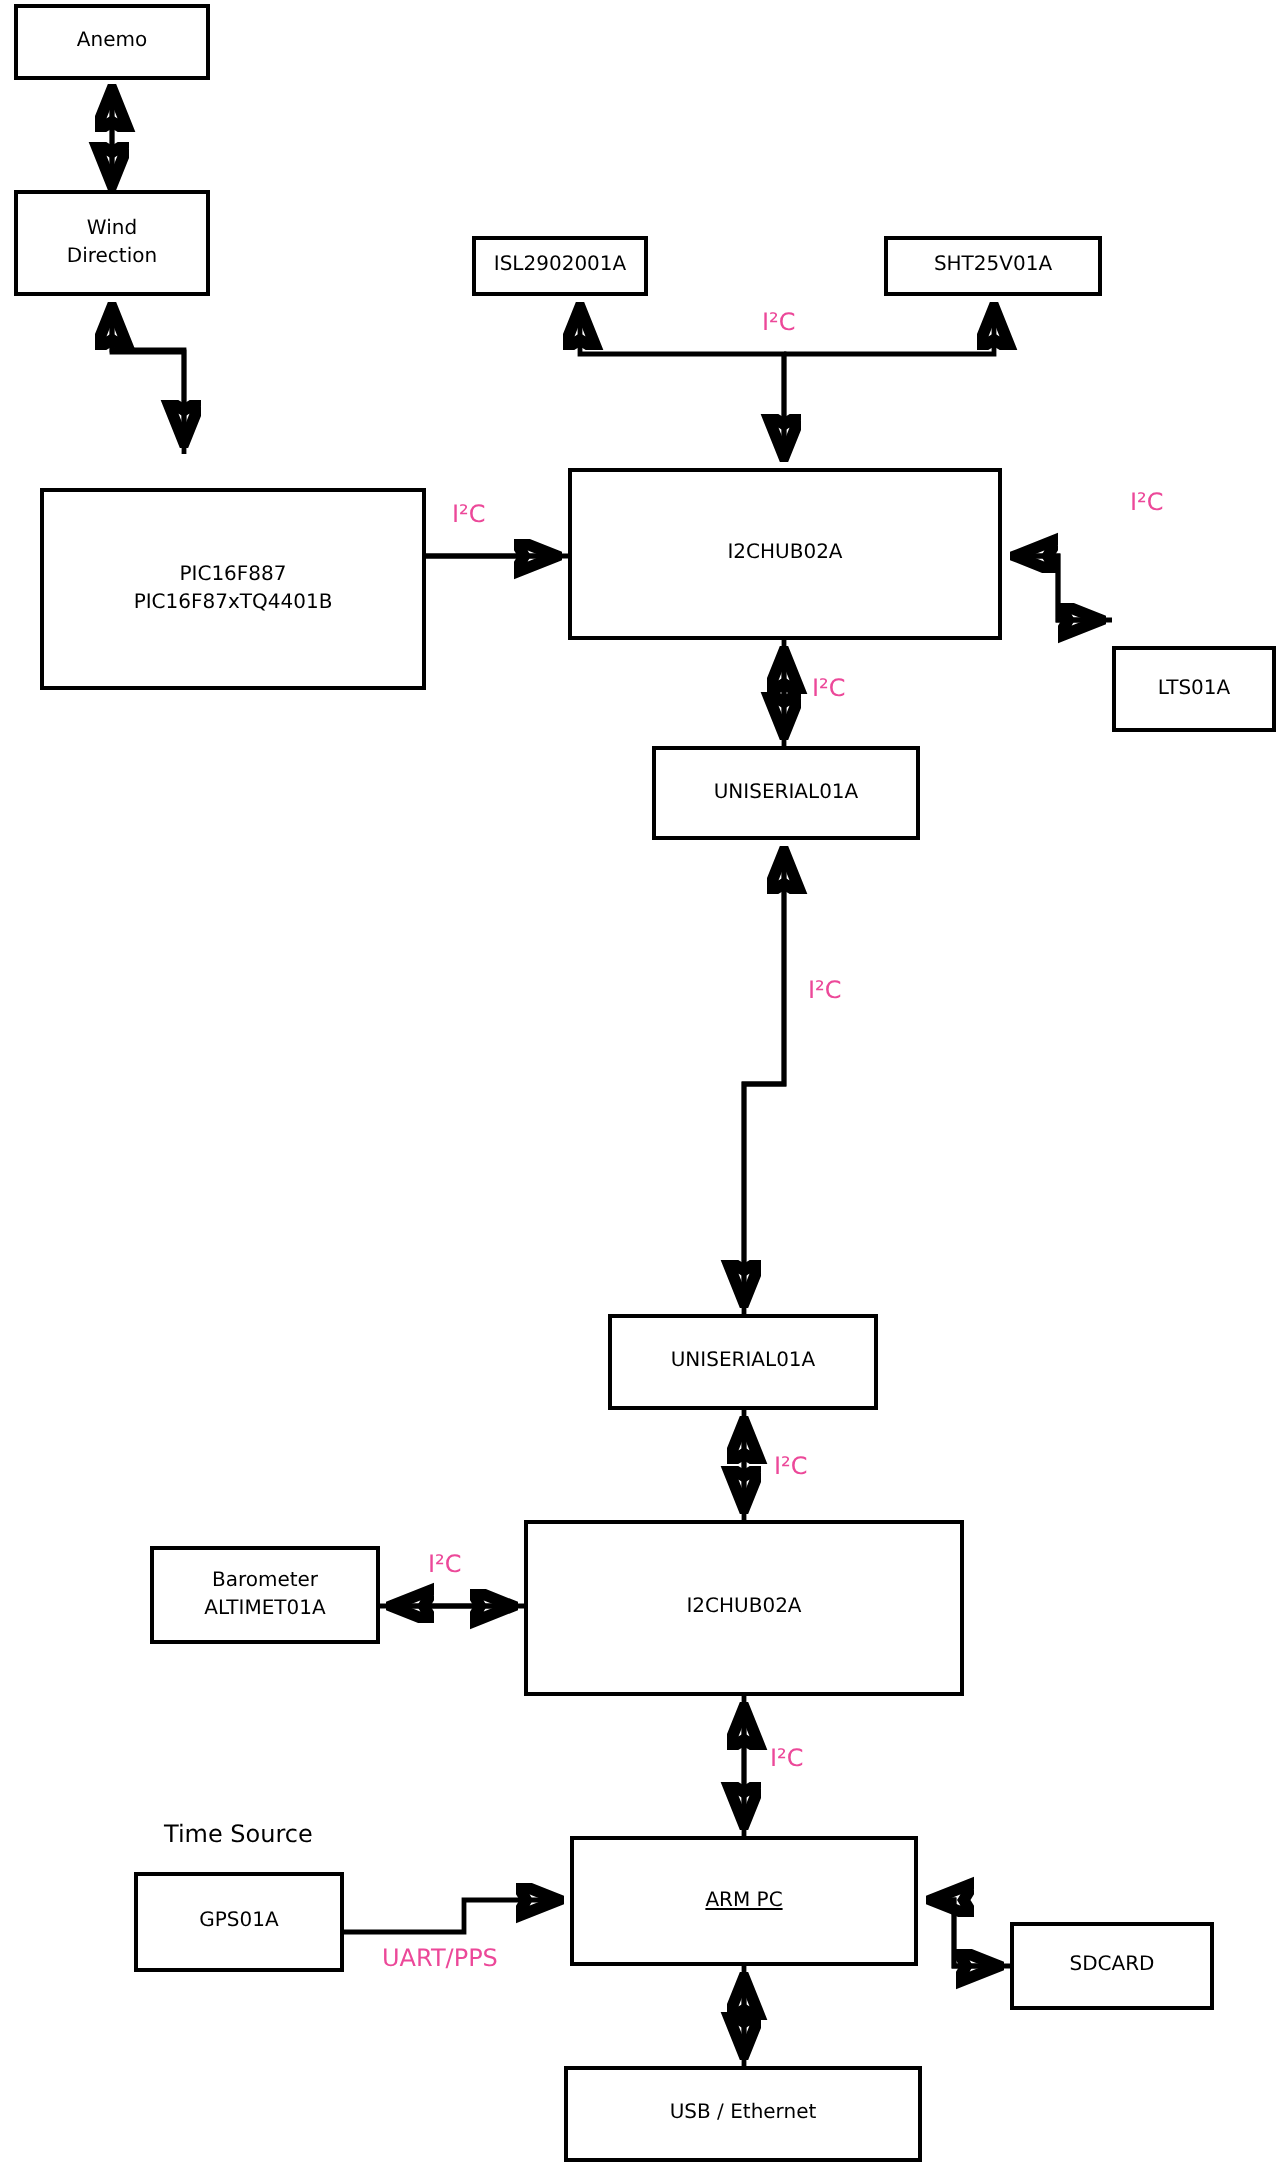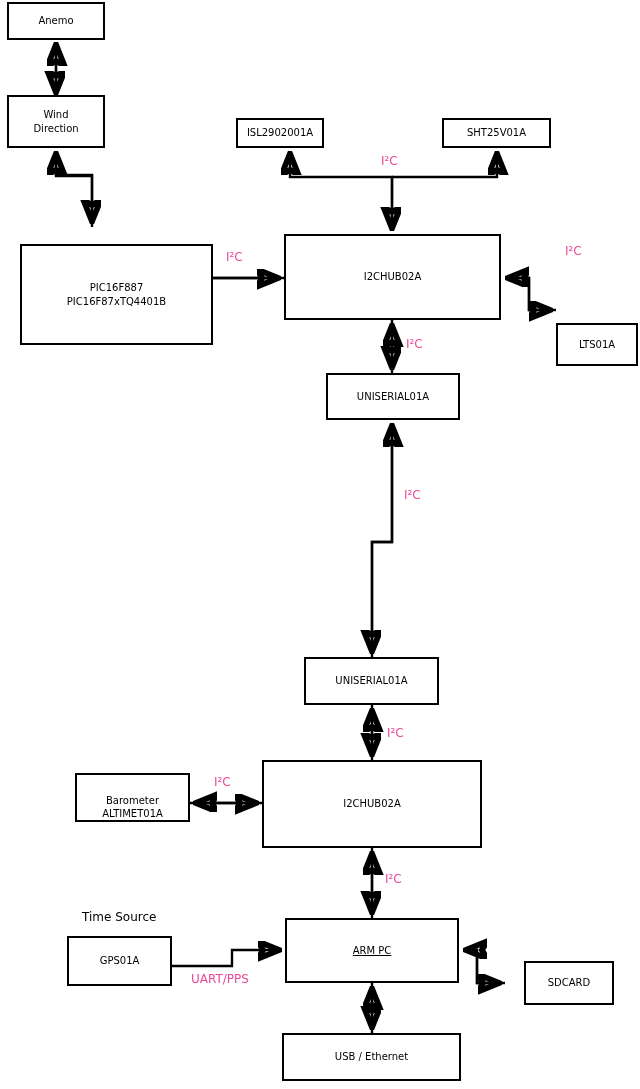--- a/index.html
+++ b/index.html
@@ -145,38 +145,38 @@
   </div>
 
   <div class="node" style="left:326px; top:373px; width:134px; height:47px;">
     <span>UNISERIAL01A</span>
   </div>
 
   <div class="node" style="left:304px; top:657px; width:135px; height:48px;">
     <span>UNISERIAL01A</span>
   </div>
 
-  <div class="node" style="left:75px; top:773px; width:115px; height:49px;align-items:flex-end;">
+  <div class="node" style="left:75px; top:773px; width:115px; height:49px;">
     <span>Barometer
 ALTIMET01A</span>
   </div>
 
   <div class="node" style="left:262px; top:760px; width:220px; height:88px;">
     <span>I2CHUB02A</span>
   </div>
 
   <div class="node" style="left:67px; top:936px; width:105px; height:50px;">
     <span>GPS01A</span>
   </div>
 
   <div class="node" style="left:285px; top:918px; width:174px; height:65px;text-decoration:underline;">
     <span>ARM PC</span>
   </div>
 
-  <div class="node" style="left:524px; top:961px; width:90px; height:44px;text-align:right;">
+  <div class="node" style="left:505px; top:961px; width:102px; height:44px;text-align:right;">
     <span>SDCARD</span>
   </div>
 
   <div class="node" style="left:282px; top:1033px; width:179px; height:48px;">
     <span>USB / Ethernet</span>
   </div>
 
   <div class="edge-label" style="left:381px; top:155px;">I²C</div>
 
   <div class="edge-label" style="left:226px; top:251px;">I²C</div>

